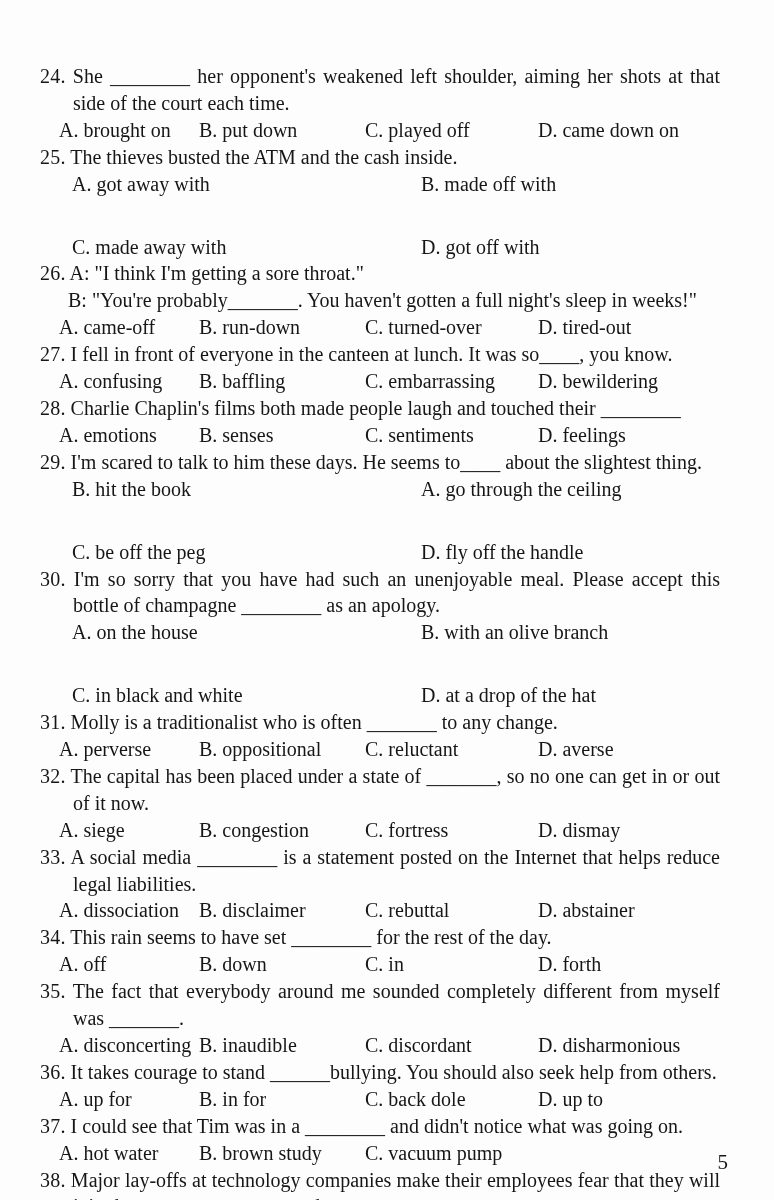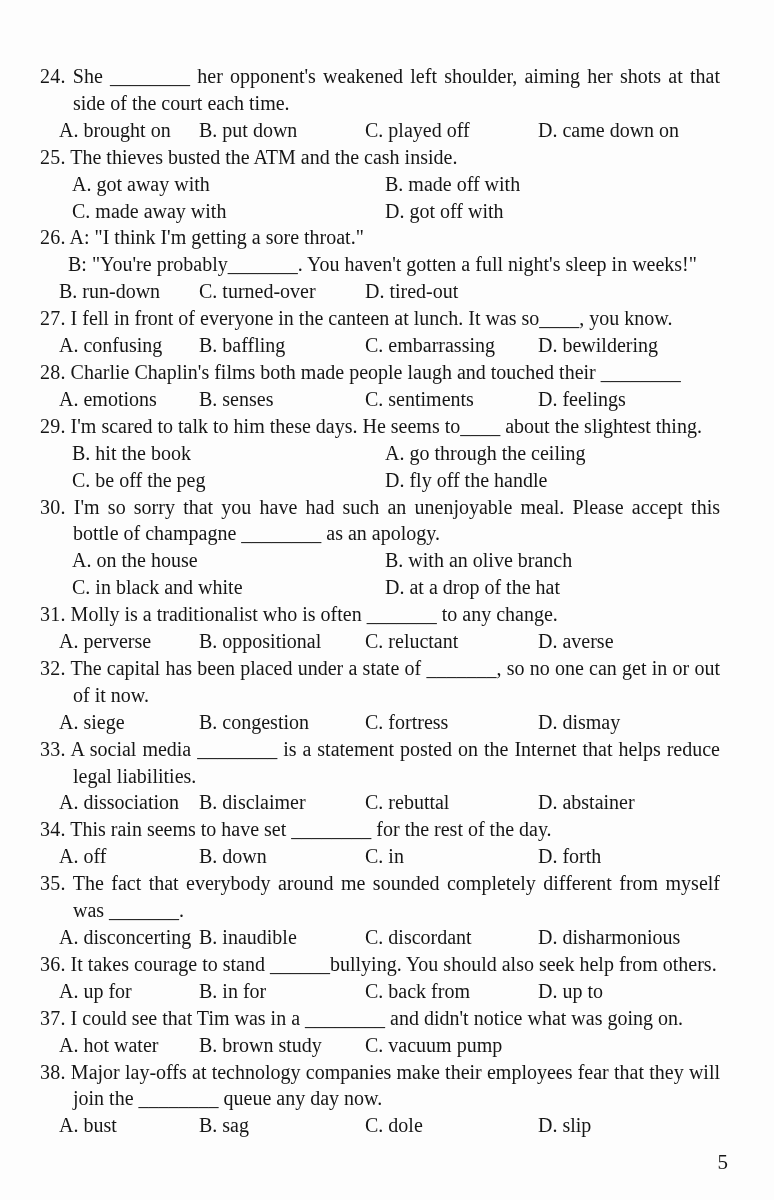--- a/index.html
+++ b/index.html
@@ -27,21 +27,21 @@
     margin:0;
     padding-left:28px;
     text-indent:0;
     text-align:left;
   }
   .opts {
     margin-left:32px;
     display:grid;
   }
   .opts.four { grid-template-columns:140px 166px 173px 1fr;margin-left:19px; }
-  .opts.two  { grid-template-columns:313px 1fr; }
+  .opts.two  { grid-template-columns:313px 1fr;gap:36px; }
   .opt { white-space:nowrap; overflow:visible; }
   .page-num {
     position:absolute;
     top:1149px;
     right:46px;
     font-size:21px;
   }
 </style>
 </head>
 <body>
@@ -74,20 +74,21 @@
     </div>
   </div>
 
   <div>
     <p class="q-para">
       <span class="q-num">26.</span>
       <span>A: "I think I'm getting a sore throat."</span>
     </p>
     <p class="q-line2">B: "You're probably_______. You haven't gotten a full night's sleep in weeks!"</p>
     <div class="opts four">
+      <span class="opt">A. came-off</span>
       <span class="opt">B. run-down</span>
       <span class="opt">C. turned-over</span>
       <span class="opt">D. tired-out</span>
     </div>
   </div>
 
   <div>
     <p class="q-para">
       <span class="q-num">27.</span>
       <span>I fell in front of everyone in the canteen at lunch. It was so____, you know.</span>
@@ -205,21 +206,21 @@
   </div>
 
   <div>
     <p class="q-para">
       <span class="q-num">36.</span>
       <span>It takes courage to stand ______bullying. You should also seek help from others.</span>
     </p>
     <div class="opts four">
       <span class="opt">A. up for</span>
       <span class="opt">B. in for</span>
-      <span class="opt">C. back from</span>
+      <span class="opt">C. back dole</span>
       <span class="opt">D. up to</span>
     </div>
   </div>
 
   <div>
     <p class="q-para">
       <span class="q-num">37.</span>
       <span>I could see that Tim was in a ________ and didn't notice what was going on.</span>
     </p>
     <div class="opts four">

